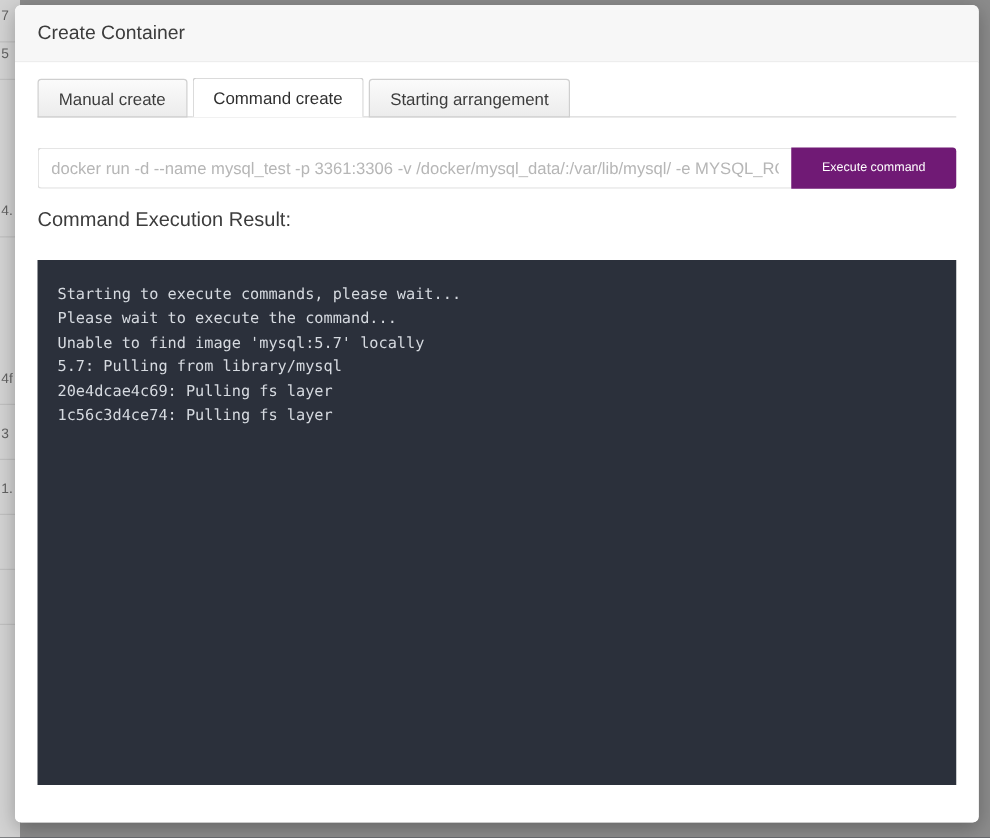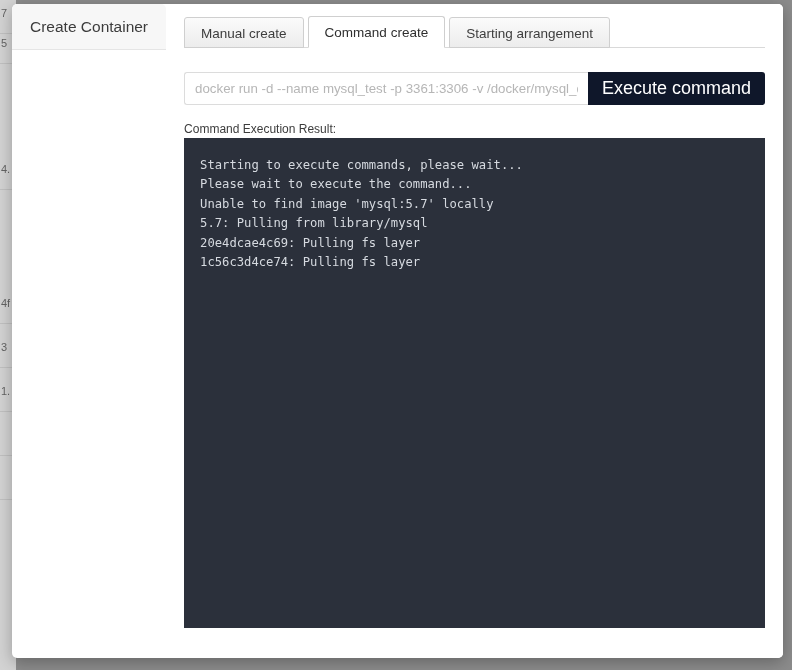--- a/index.html
+++ b/index.html
@@ -50,21 +50,21 @@
     position: absolute;
     left: 12px;
     top: 4px;
     width: 771px;
     height: 654px;
     background: #ffffff;
     border-radius: 5px;
     box-shadow: 0 4px 16px rgba(0,0,0,0.28);
     overflow: hidden;
     display: flex;
-    flex-direction: row;
+    flex-direction: column;
   }
 
   #modal-header {
     height: 46px;
     min-height: 46px;
     background: #f7f7f7;
     border-bottom: 1px solid #e5e5e5;
     display: flex;
     align-items: center;
     padding: 0 18px;
@@ -146,36 +146,36 @@
     box-sizing: border-box;
     outline: none;
   }
   #command-input::placeholder {
     color: #b6b6b6;
     opacity: 1;
   }
   #execute-button {
     height: 33px;
     min-width: 132px;
-    background: #0f172a;
+    background: #701a75;
     color: #ffffff;
-    font-size: 18px;
+    font-size: 10px;
     font-family: "Liberation Sans", sans-serif;
     border: none;
     border-radius: 0 3px 3px 0;
     padding: 0 14px;
     cursor: pointer;
     white-space: nowrap;
   }
 
   
   #result-label {
-    font-size: 12px;
+    font-size: 16px;
     color: #3c3c3c;
-    margin-bottom: 2px;
+    margin-bottom: 22px;
   }
   #terminal {
     flex: 1;
     background: #2b303b;
     padding: 18px 16px;
     box-sizing: border-box;
     overflow: hidden;
     margin-bottom: 30px;
   }
   .term-line {

